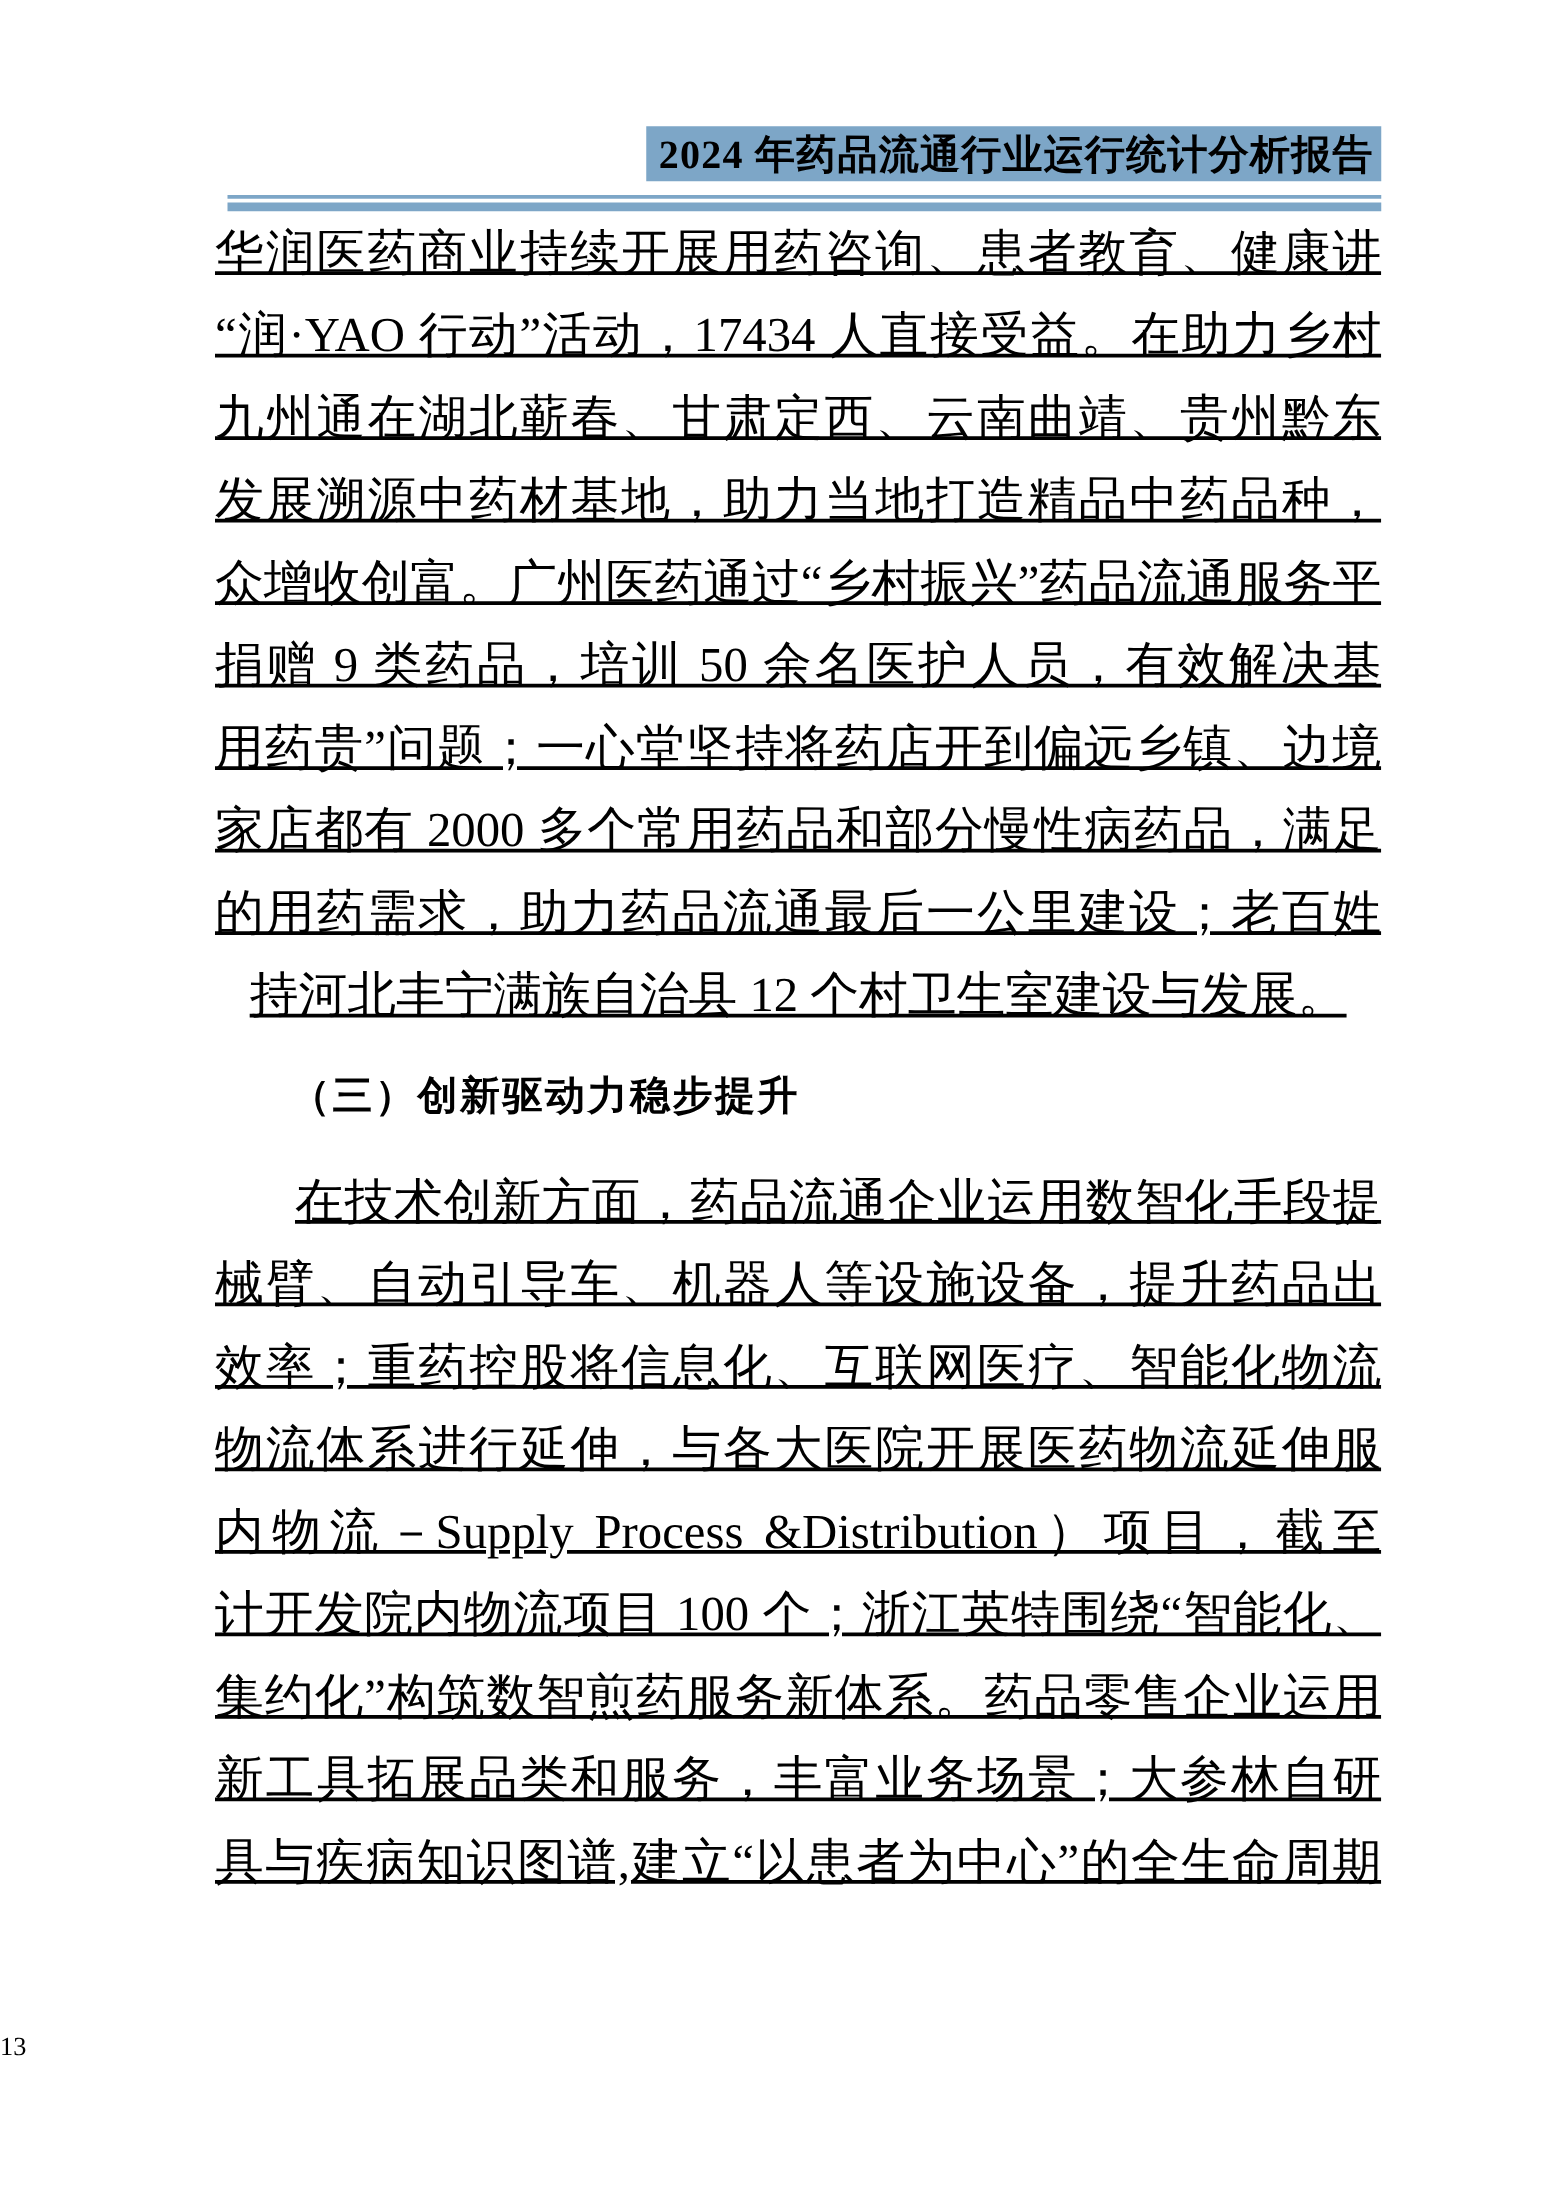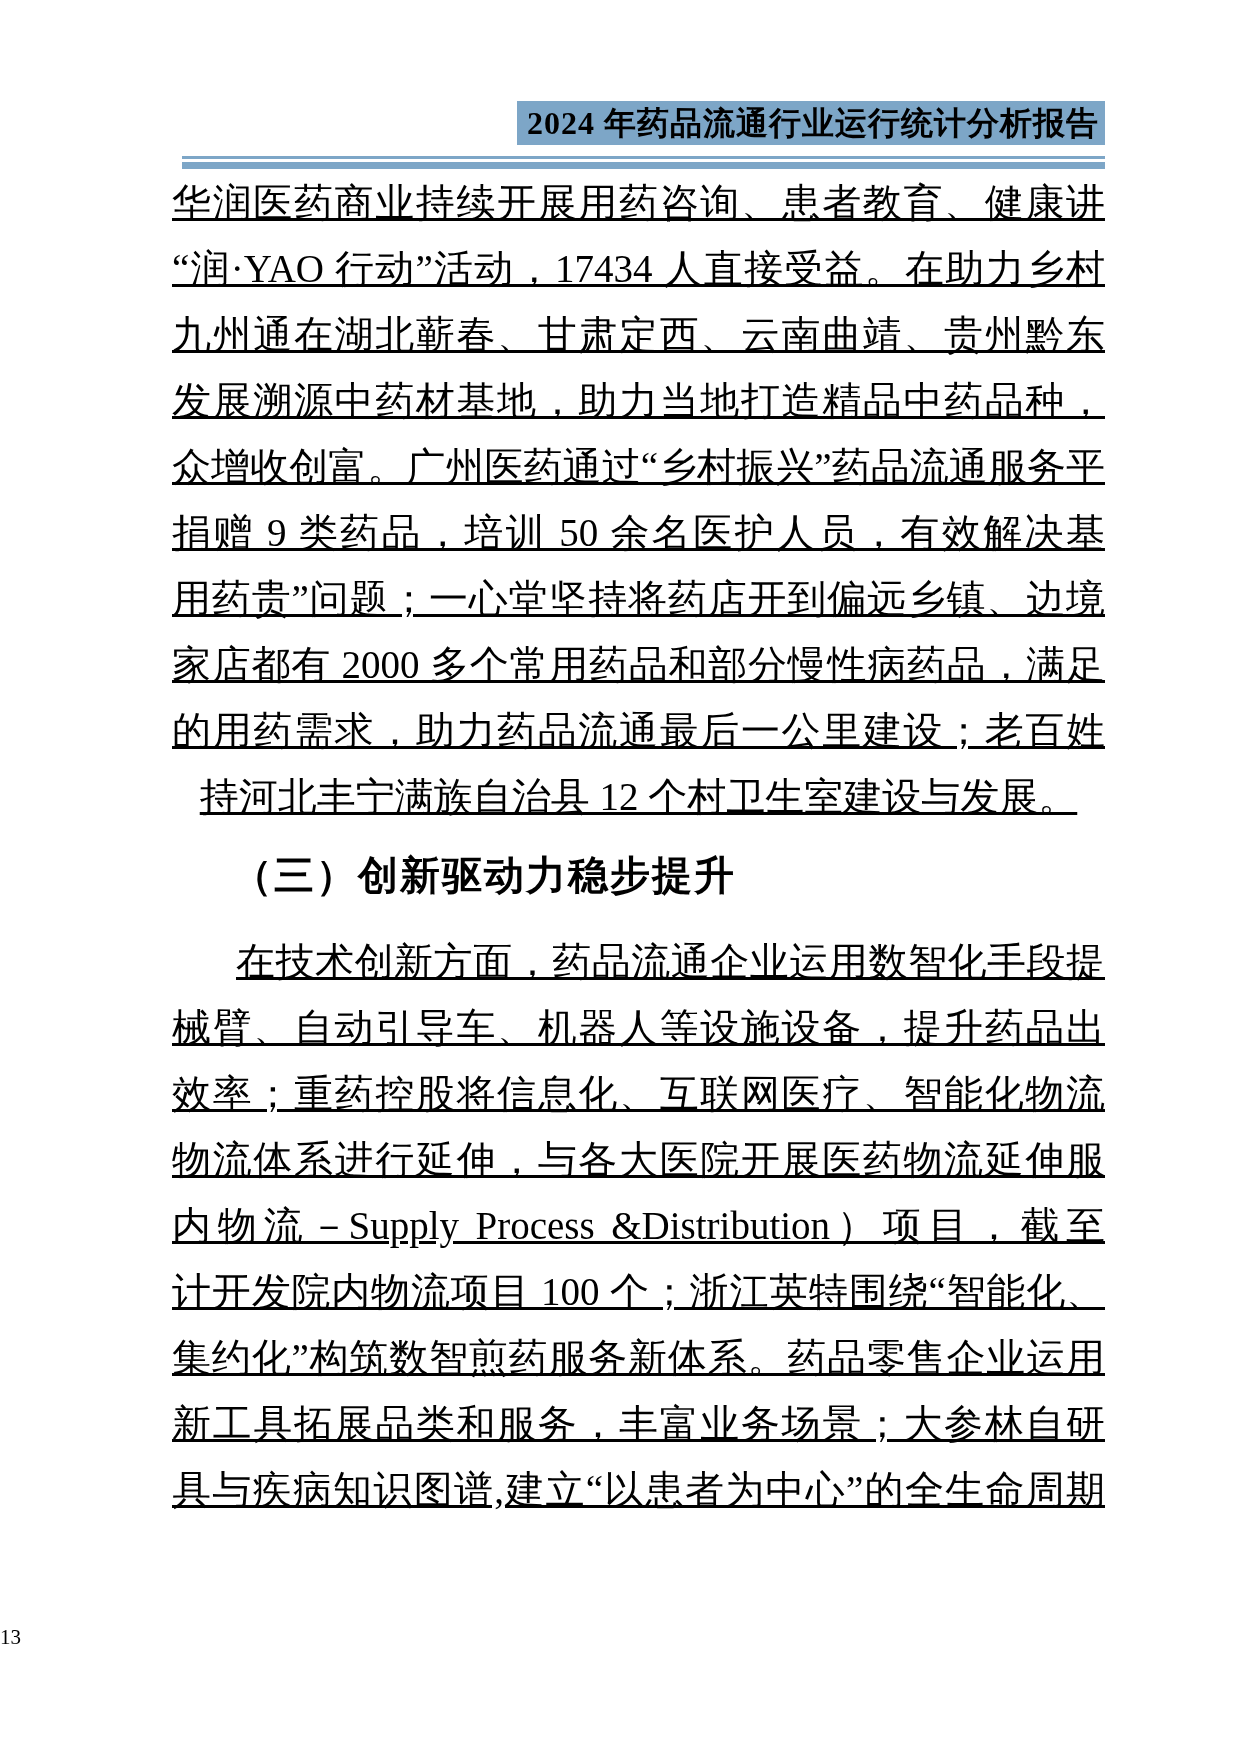--- a/index.html
+++ b/index.html
@@ -84,21 +84,21 @@
     padding-left: 64px;
     width: calc(100% - 64px);
   }
   .section-heading {
     position: absolute;
     top: 843px;
     left: 0;
     width: 100%;
     height: 66px;
     line-height: 66px;
-    font-size: 40px;
+    font-size: 32px;
     font-weight: bold;
     padding-left: 60px;
     letter-spacing: 2px;
   }
   
   .page-number {
     position: absolute;
     top: 1622px;
     left: 0;
     width: 1241px;

